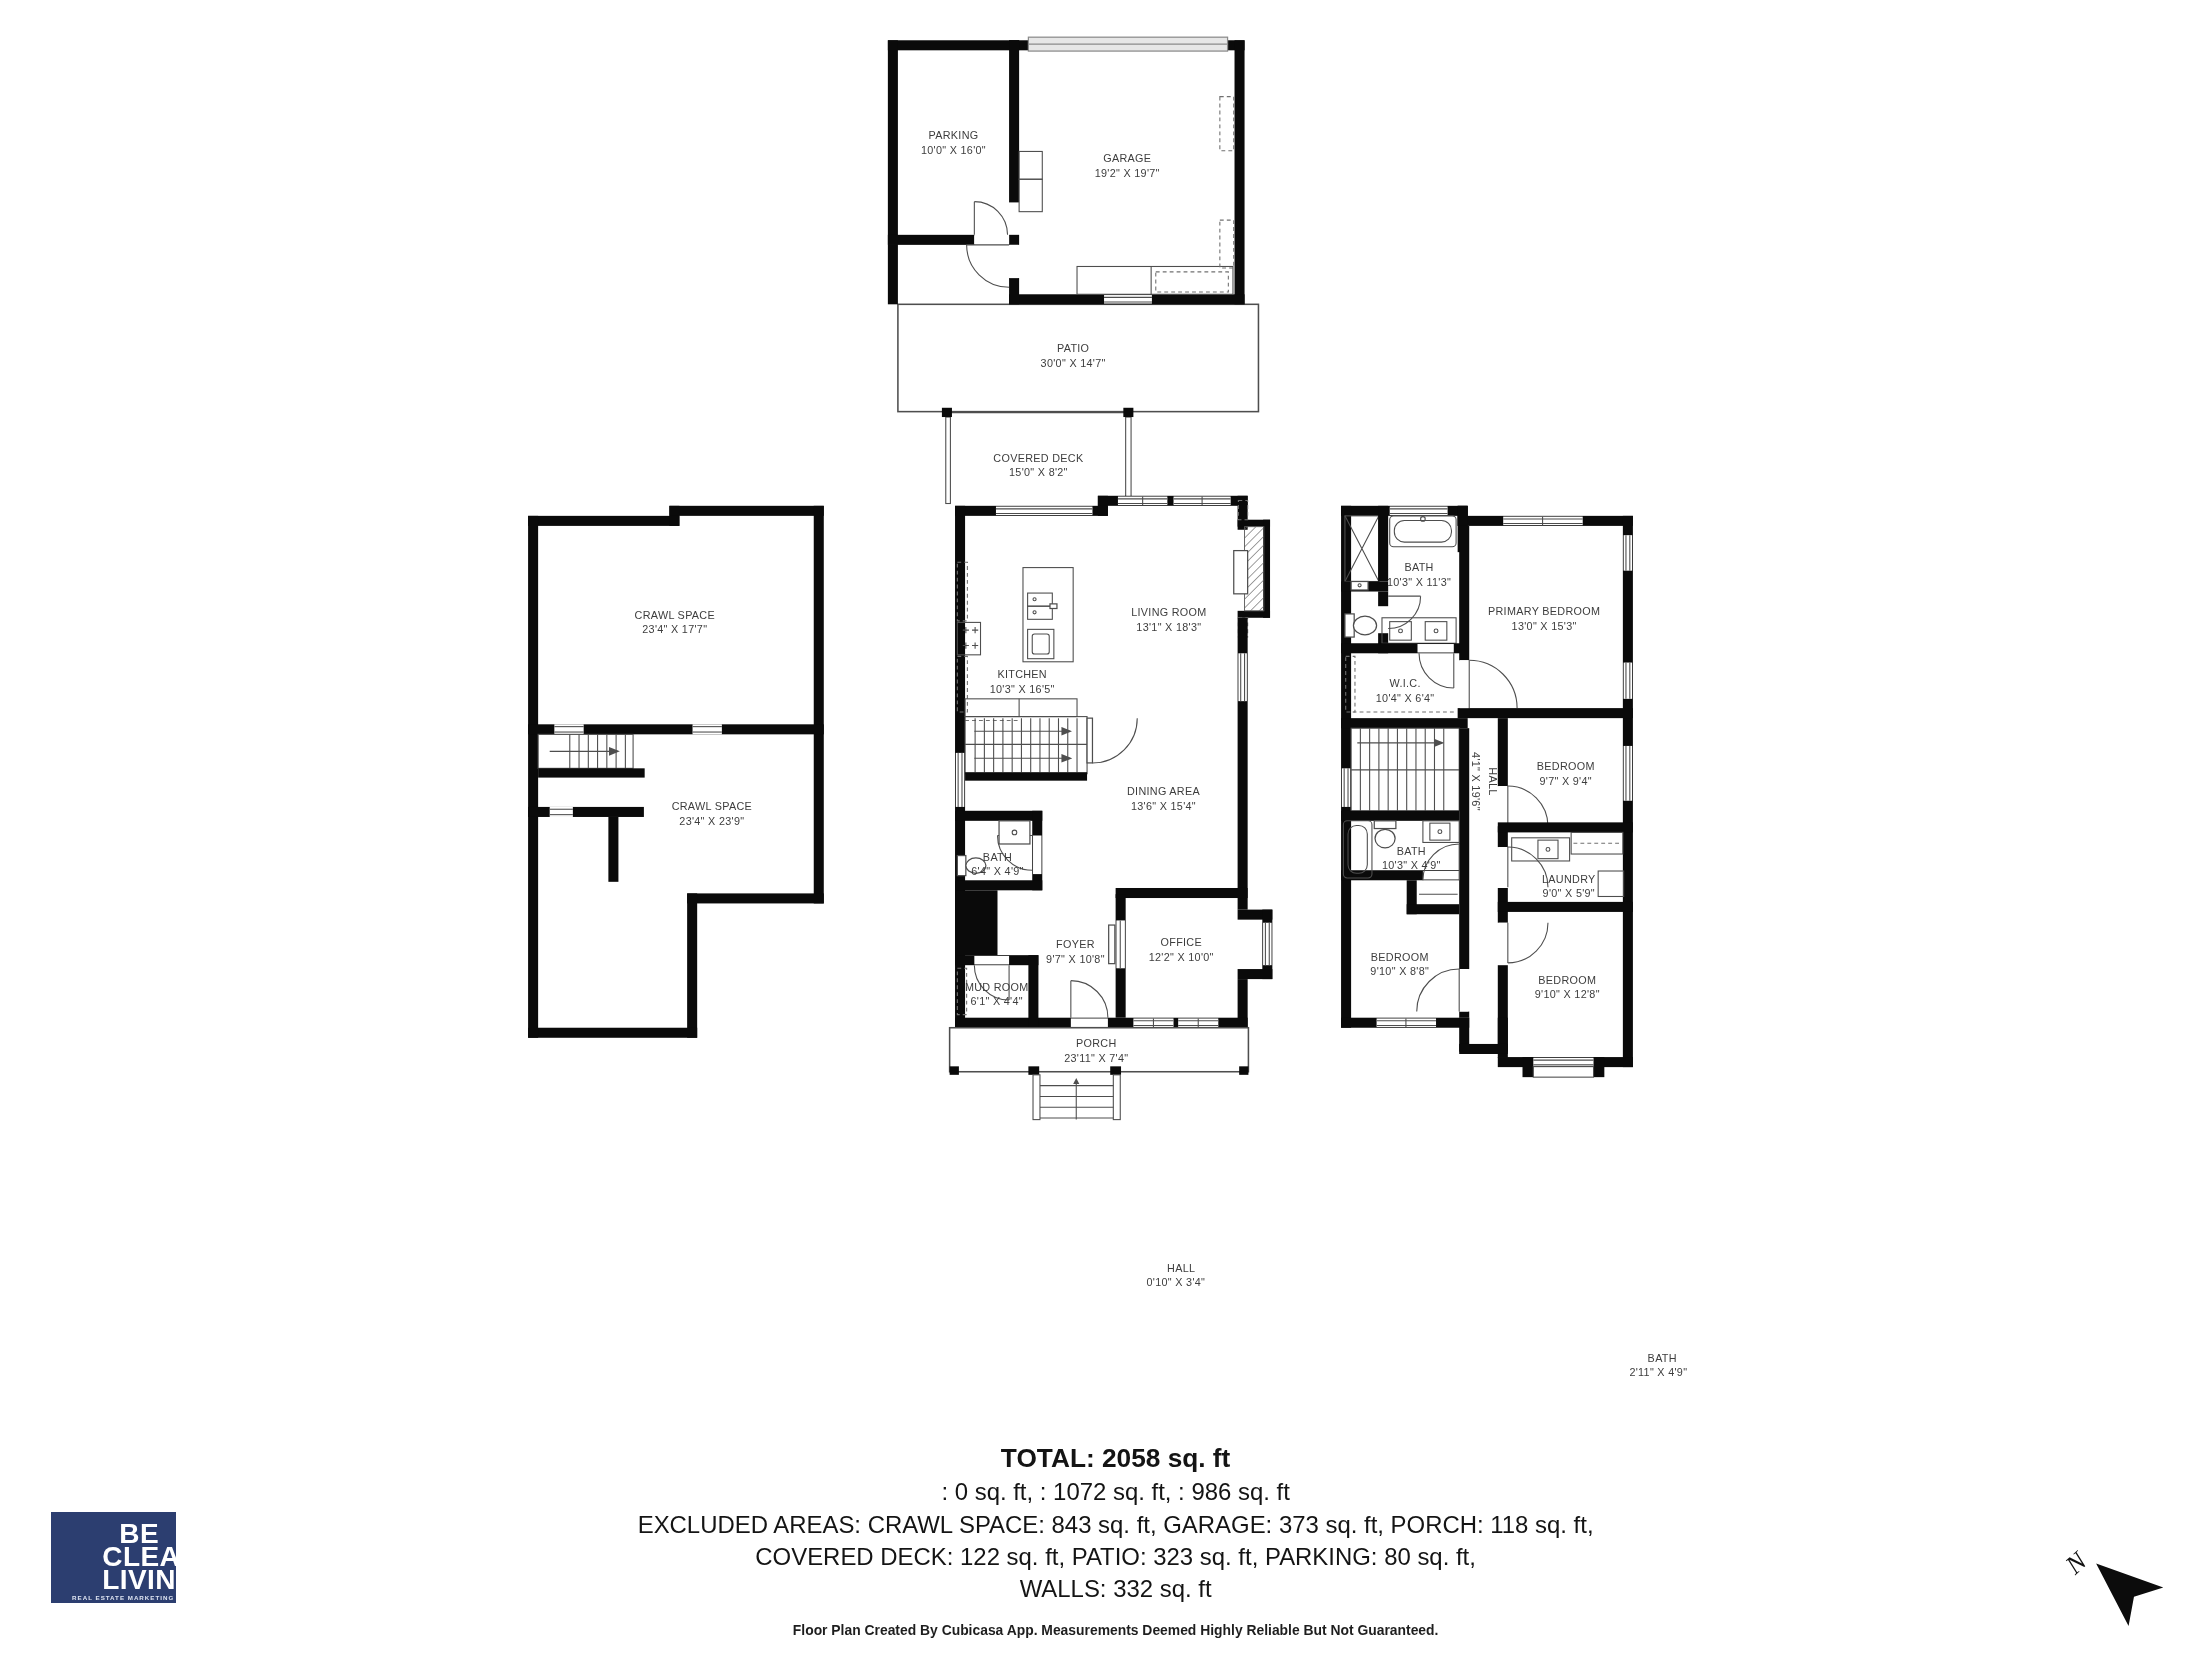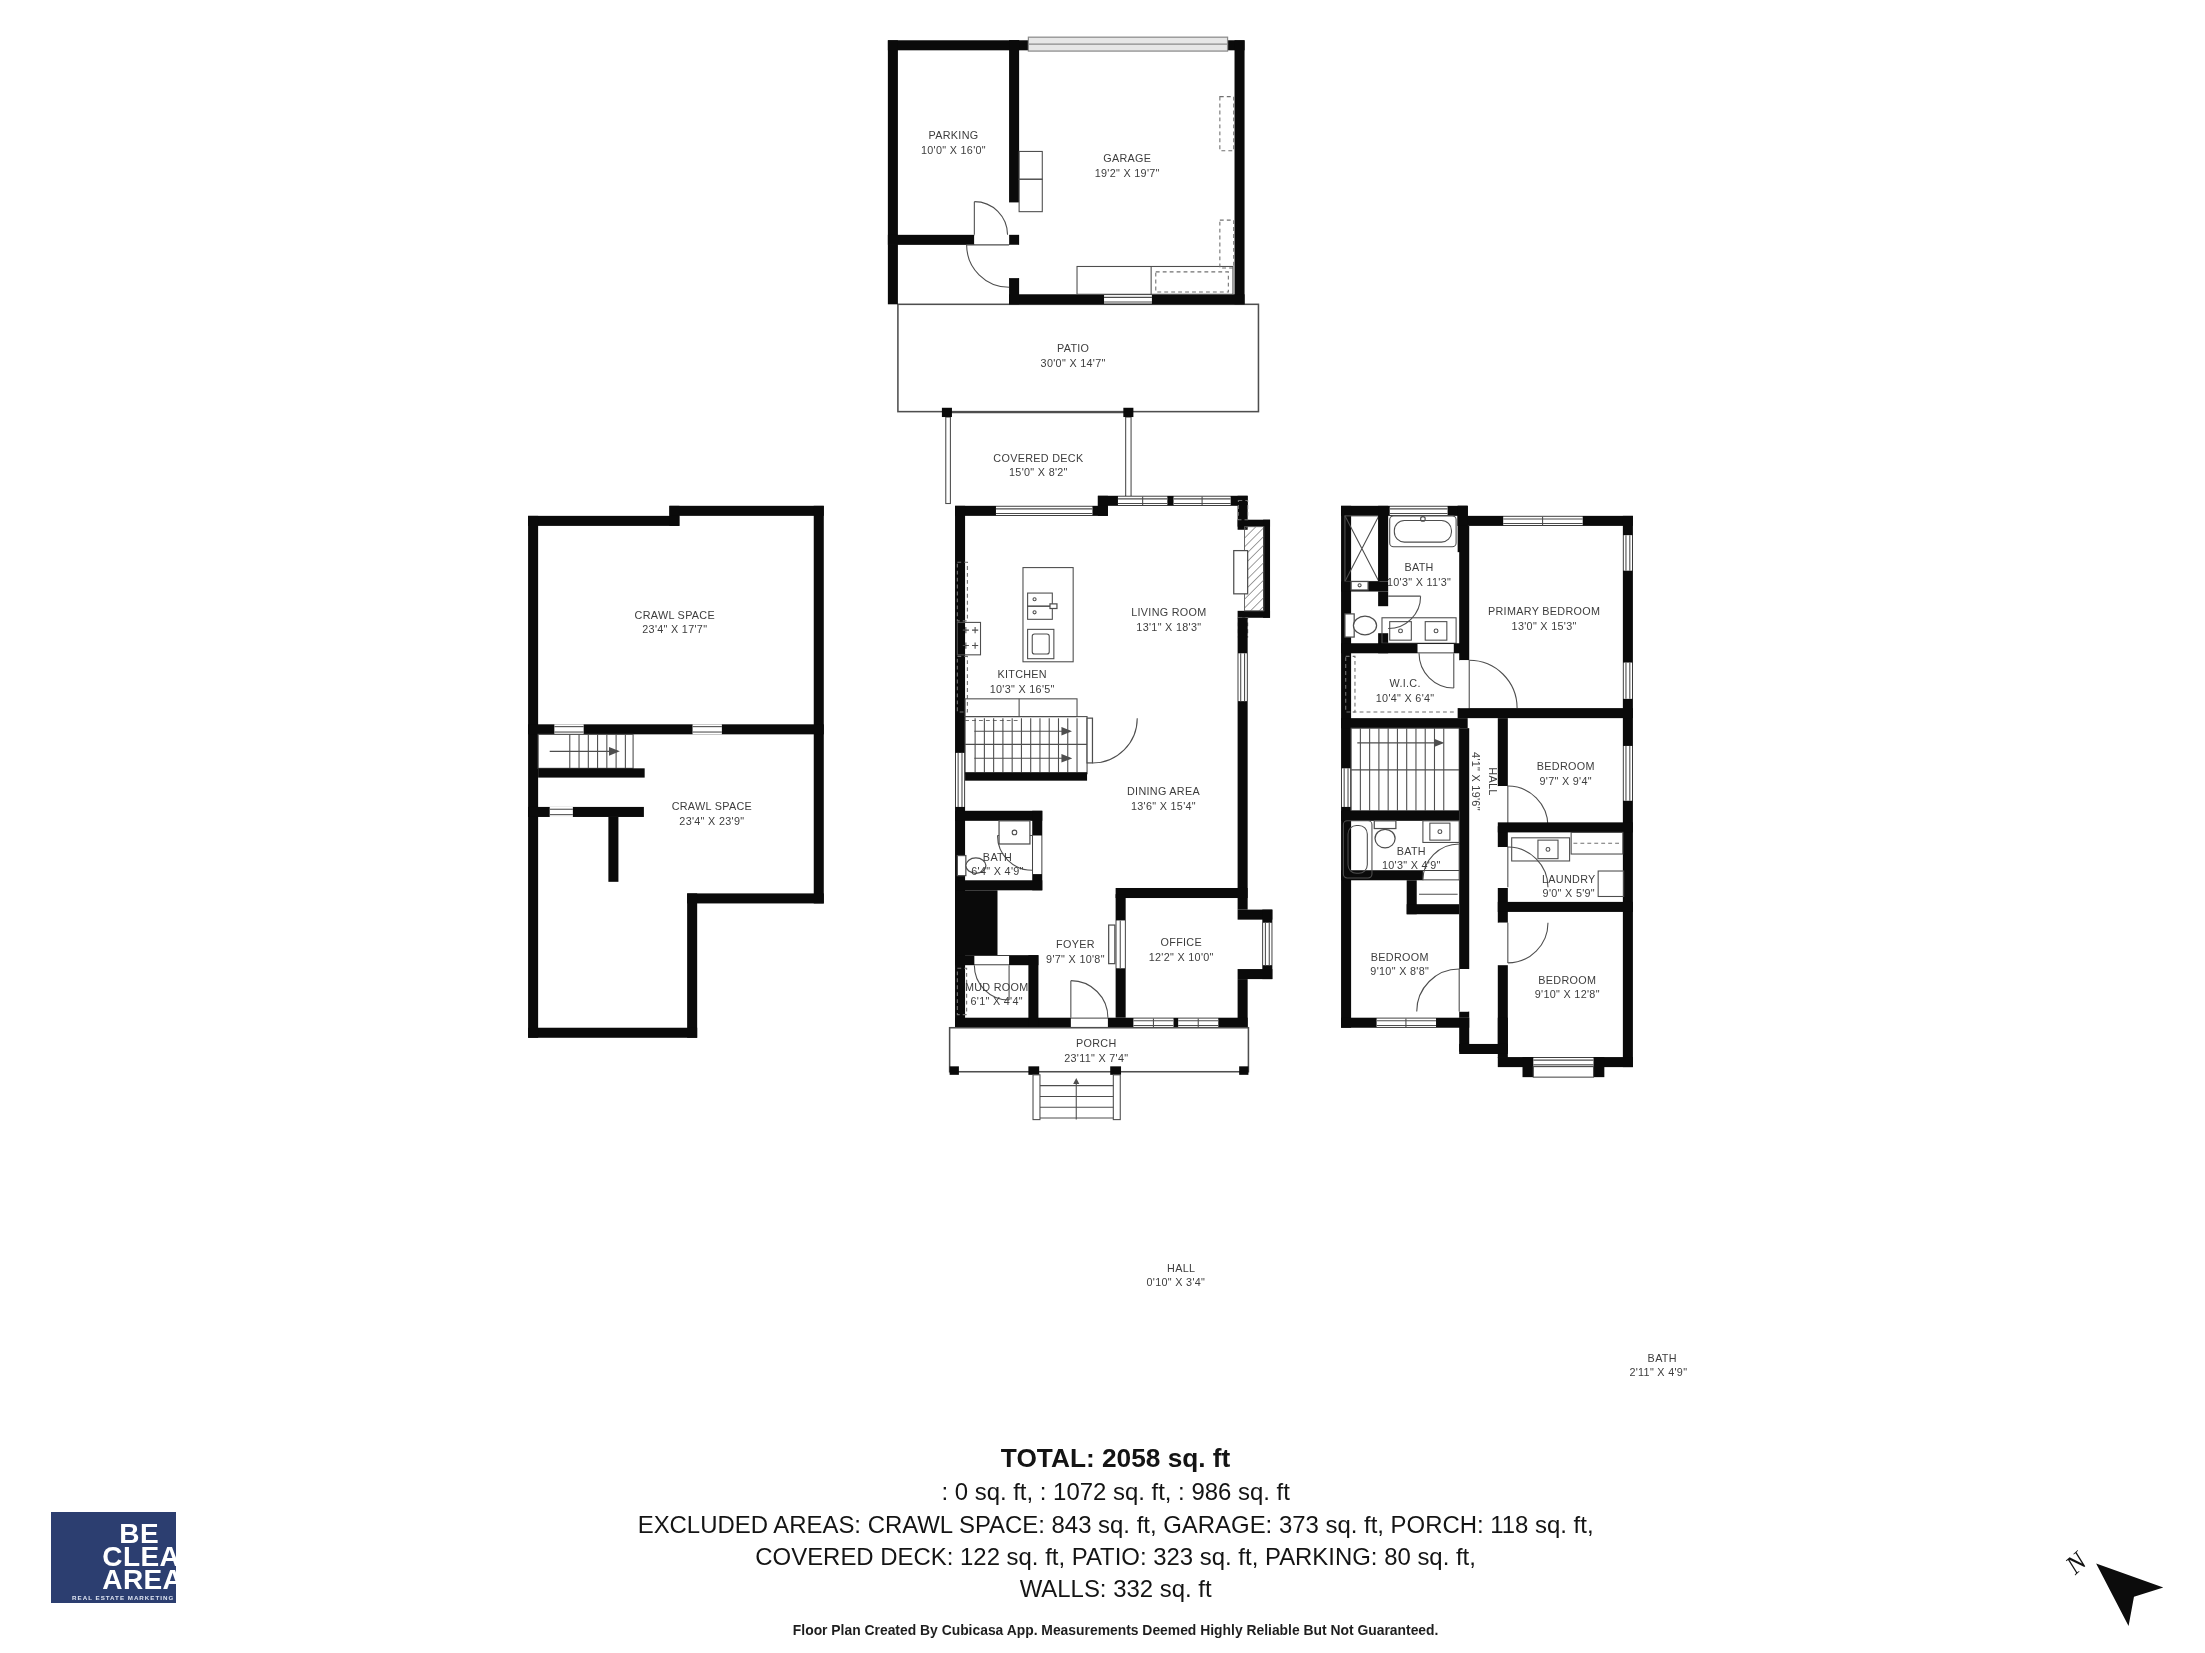--- a/index.html
+++ b/index.html
@@ -617,18 +617,18 @@
 
   <g>
     <text class="north-n" x="2688" y="2040" transform="rotate(-42 2688 2040)">N</text>
     <polygon fill="#0c0c0c" points="2715,2025 2802,2056 2764,2068 2757,2106"></polygon>
   </g>
 </svg>
 
 <div class="logo">
   <div class="l">BE</div>
   <div class="l">CLEAR</div>
-  <div class="l">AREA</div>
+  <div class="l">LIVING</div>
   <div class="tag">REAL ESTATE MARKETING</div>
 </div>
 
 </div>
 
 
 </body></html>

